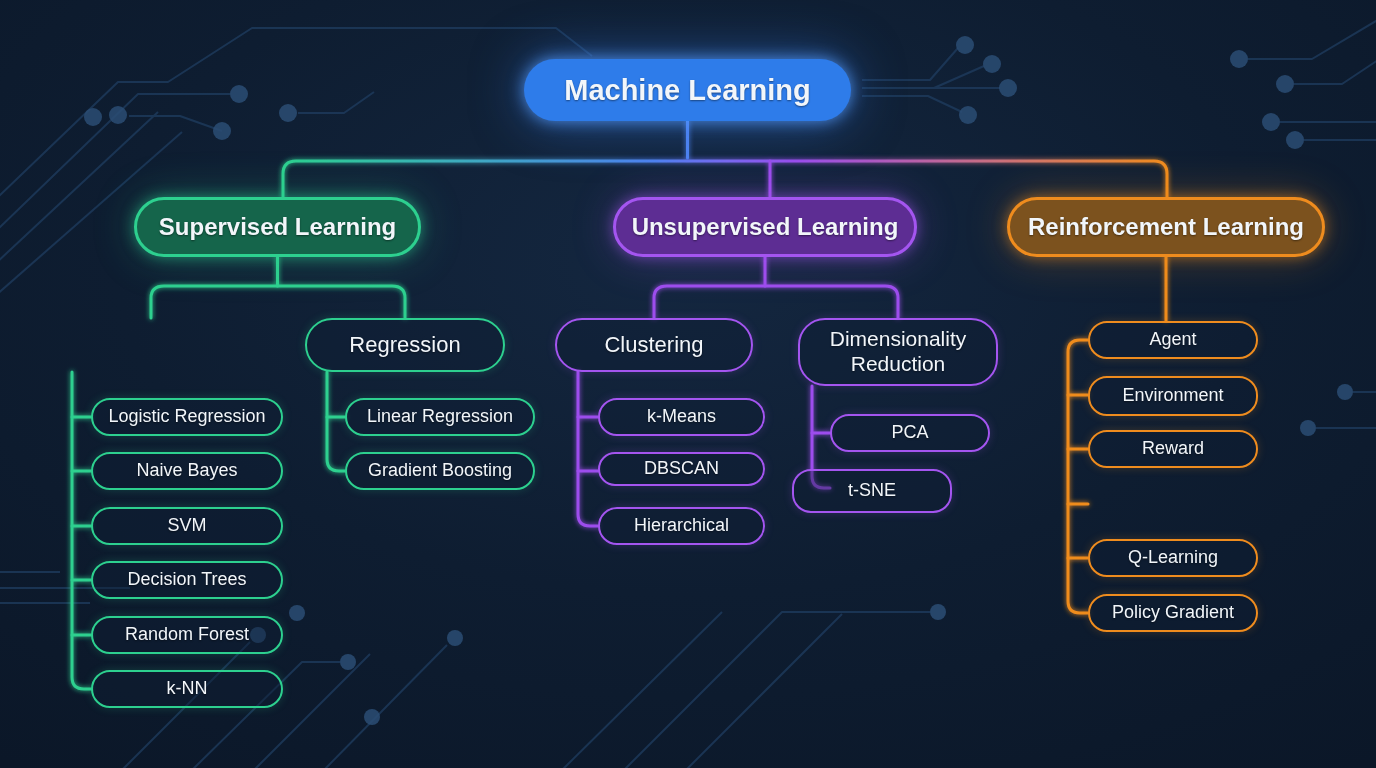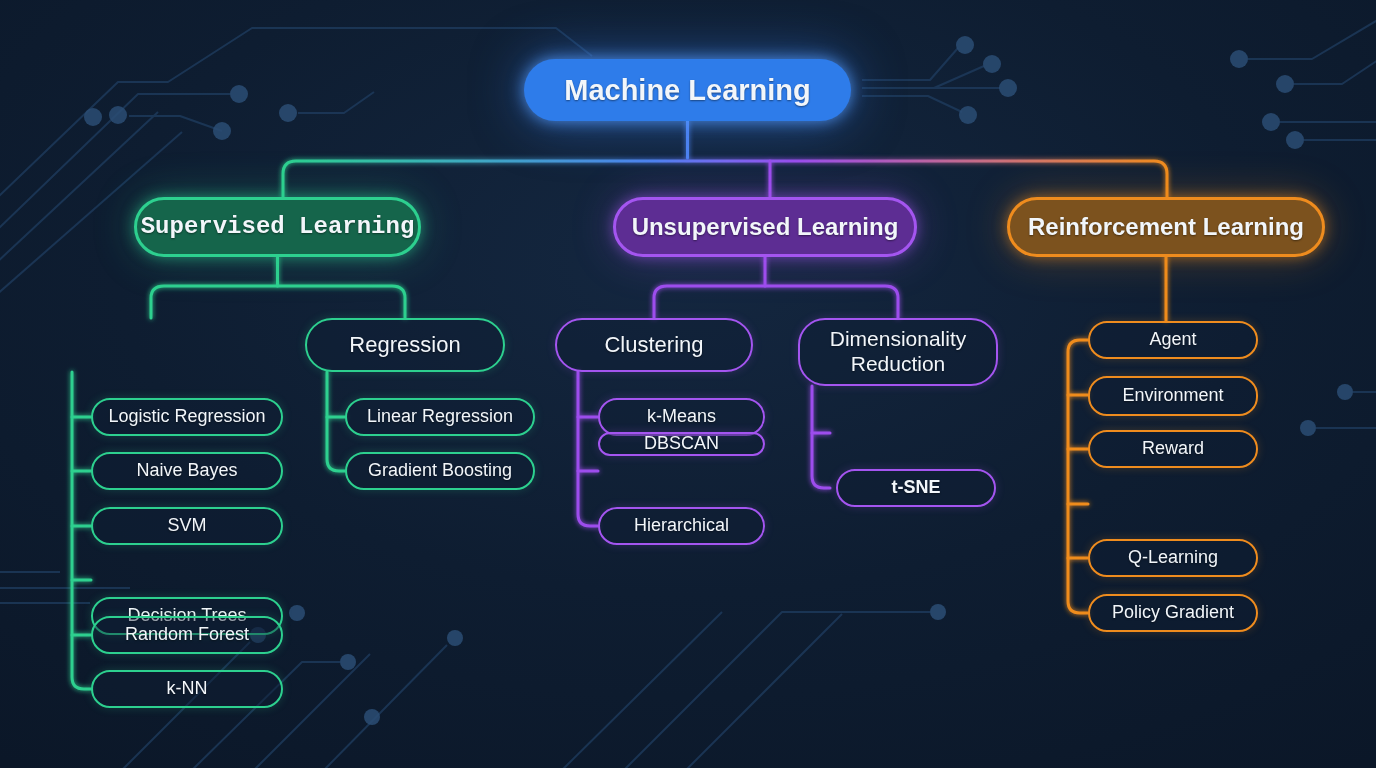--- a/index.html
+++ b/index.html
@@ -13,21 +13,21 @@
   .node{
     position:absolute;display:flex;align-items:center;justify-content:center;
     text-align:center;color:#f2f6fa;box-sizing:border-box;line-height:1.18;
     text-shadow:0 1px 2px rgba(0,0,0,.45);
   }
   .root{
     background:#2e7cea;border-radius:31px;font-size:29px;font-weight:bold;
     box-shadow:0 0 16px rgba(86,156,255,.85),0 0 52px rgba(56,130,246,.5);
   }
   .branch{border-radius:30px;font-size:24px;font-weight:bold;border:3px solid;}
-  .branch.green {background:#15654b;border-color:#2dd08f;box-shadow:0 0 14px rgba(45,208,143,.55),0 0 44px rgba(45,208,143,.28);font-family:Liberation Mono, monospace;}
+  .branch.green {background:#15654b;border-color:#2dd08f;box-shadow:0 0 14px rgba(45,208,143,.55),0 0 44px rgba(45,208,143,.28);}
   .branch.purple{background:#5d2d93;border-color:#a455f0;box-shadow:0 0 14px rgba(164,85,240,.55),0 0 44px rgba(164,85,240,.28);}
   .branch.orange{background:#7c521e;border-color:#ef8c1e;box-shadow:0 0 14px rgba(239,140,30,.55),0 0 44px rgba(239,140,30,.28);}
   .mid{border-radius:27px;font-size:22px;font-weight:400;border:2.5px solid;background:rgba(15,31,52,.40);}
   .leaf{border-radius:19px;font-size:18px;font-weight:400;border:2.5px solid;background:rgba(15,31,52,.40);padding:0 6px;}
   .green-b {border-color:#2dd08f;box-shadow:0 0 10px rgba(45,208,143,.22);}
   .purple-b{border-color:#a455f0;box-shadow:0 0 10px rgba(164,85,240,.22);}
   .orange-b{border-color:#ef8c1e;box-shadow:0 0 10px rgba(239,140,30,.22);}
 </style>
 </head>
 <body>
@@ -149,35 +149,36 @@
 
   <div class="node branch green" style="left:134px;top:197px;width:287px;height:60px;">Supervised Learning</div>
   <div class="node branch purple" style="left:613px;top:197px;width:304px;height:60px;">Unsupervised Learning</div>
   <div class="node branch orange" style="left:1007px;top:197px;width:318px;height:60px;">Reinforcement Learning</div>
 
   <div class="node mid green-b" style="left:305px;top:318px;width:200px;height:54px;">Regression</div>
 
   <div class="node leaf green-b" style="left:91px;top:398px;width:192px;height:38px;">Logistic Regression</div>
   <div class="node leaf green-b" style="left:91px;top:452px;width:192px;height:38px;">Naive Bayes</div>
   <div class="node leaf green-b" style="left:91px;top:507px;width:192px;height:38px;">SVM</div>
-  <div class="node leaf green-b" style="left:91px;top:561px;width:192px;height:38px;margin-top:36px;">Decision Trees</div>
+  <div class="node leaf green-b" style="left:91px;top:561px;width:192px;height:38px;">Decision Trees</div>
   <div class="node leaf green-b" style="left:91px;top:616px;width:192px;height:38px;">Random Forest</div>
   <div class="node leaf green-b" style="left:91px;top:670px;width:192px;height:38px;">k-NN</div>
 
   <div class="node leaf green-b" style="left:345px;top:398px;width:190px;height:38px;">Linear Regression</div>
   <div class="node leaf green-b" style="left:345px;top:452px;width:190px;height:38px;">Gradient Boosting</div>
 
   <div class="node mid purple-b" style="left:555px;top:318px;width:198px;height:54px;">Clustering</div>
   <div class="node mid purple-b" style="left:798px;top:318px;width:200px;height:68px;font-size:21px;padding:0 8px;">Dimensionality Reduction</div>
 
   <div class="node leaf purple-b" style="left:598px;top:398px;width:167px;height:38px;">k-Means</div>
-  <div class="node leaf purple-b" style="left:598px;top:432px;width:167px;height:24px;">DBSCAN</div>
+  <div class="node leaf purple-b" style="left:598px;top:452px;width:167px;height:34px;">DBSCAN</div>
   <div class="node leaf purple-b" style="left:598px;top:507px;width:167px;height:38px;">Hierarchical</div>
 
-  <div class="node leaf purple-b" style="left:836px;top:469px;width:160px;height:38px;font-weight:bold;">t-SNE</div>
+  <div class="node leaf purple-b" style="left:830px;top:414px;width:160px;height:38px;">PCA</div>
+  <div class="node leaf purple-b" style="left:792px;top:469px;width:160px;height:44px;">t-SNE</div>
 
   <div class="node leaf orange-b" style="left:1088px;top:321px;width:170px;height:38px;">Agent</div>
   <div class="node leaf orange-b" style="left:1088px;top:376px;width:170px;height:40px;">Environment</div>
   <div class="node leaf orange-b" style="left:1088px;top:430px;width:170px;height:38px;">Reward</div>
   <div class="node leaf orange-b" style="left:1088px;top:539px;width:170px;height:38px;">Q-Learning</div>
   <div class="node leaf orange-b" style="left:1088px;top:594px;width:170px;height:38px;">Policy Gradient</div>
 
 </div>
 
 </body></html>

